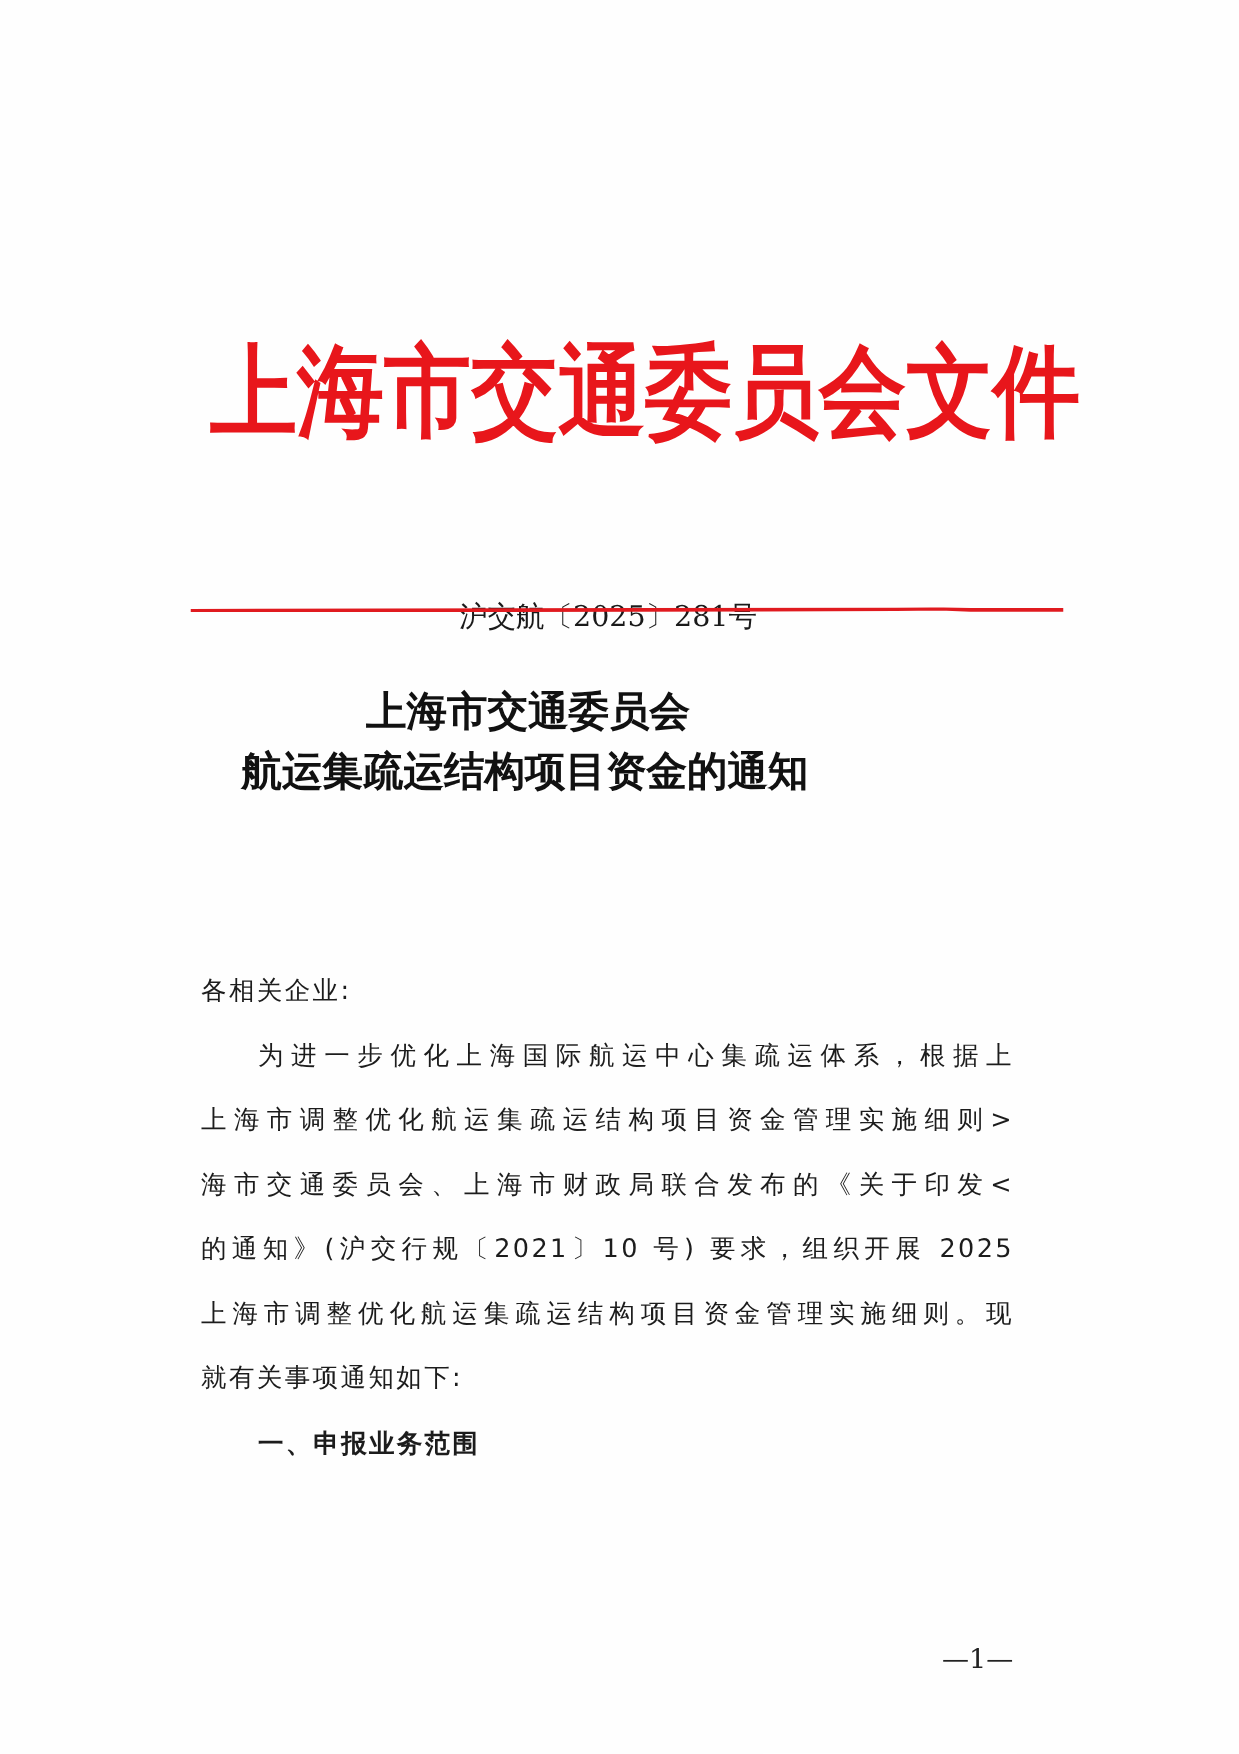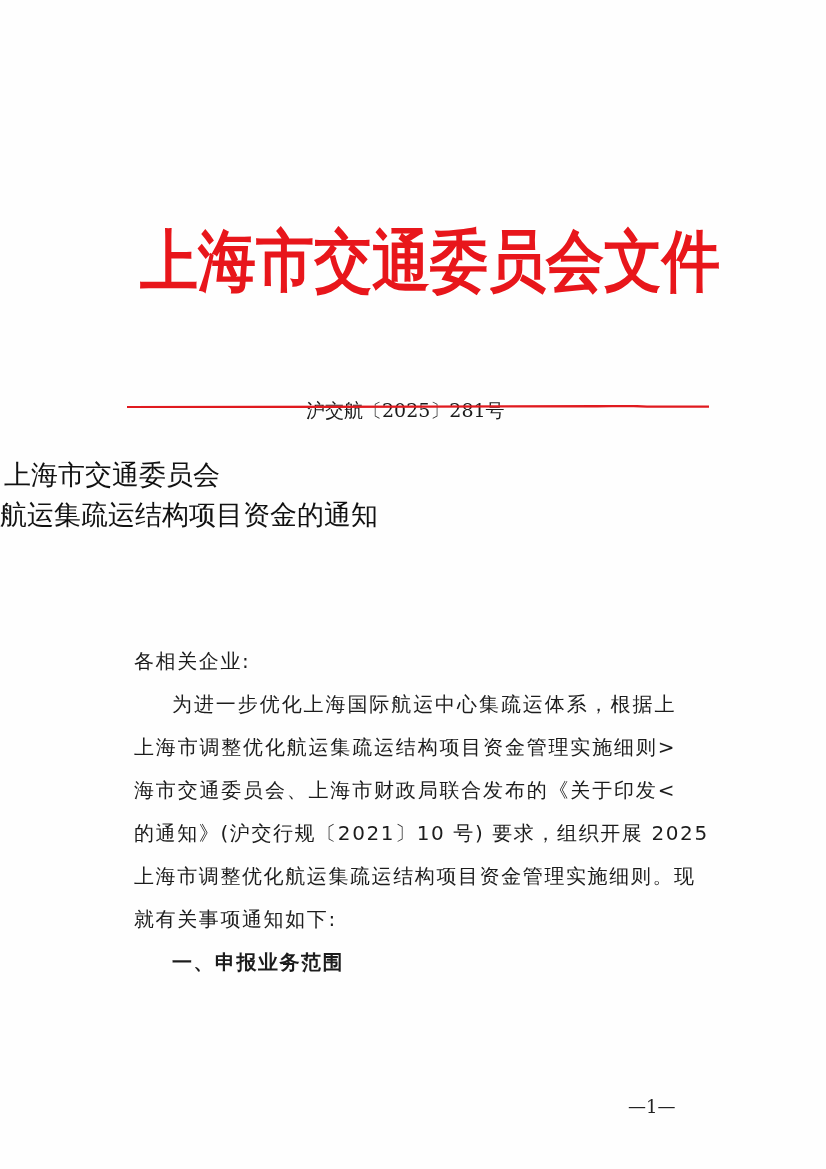--- a/index.html
+++ b/index.html
@@ -63,39 +63,39 @@
       left: 127px;
       top: 405px;
       width: 582px;
       height: 3px;
     }
     .title-block {
       position: absolute;
       left: 0;
       width: 700px;
       top: 455px;
-      text-align: left;
+      text-align: center;
       font-family: "DejaVu Serif", "Liberation Serif", serif;
-      font-weight: normal;
+      font-weight: bold;
       color: #111111;
     }
     .title-line {
       font-size: 27px;
       line-height: 40px;
       height: 40px;
       white-space: nowrap;
     }
     .title-line.l1 { padding-left: 4px; }
     .body-text {
       position: absolute;
       left: 134px;
       top: 640px;
       width: 560px;
       font-family: "DejaVu Sans", "Liberation Sans", sans-serif;
-      font-size: 20px;
+      font-size: 17px;
       color: #1c1c1c;
     }
     .line {
       height: 43px;
       line-height: 43px;
       white-space: nowrap;
       letter-spacing: 1.6px;
     }
     .line.indent { padding-left: 38px; }
     .line.justify {

